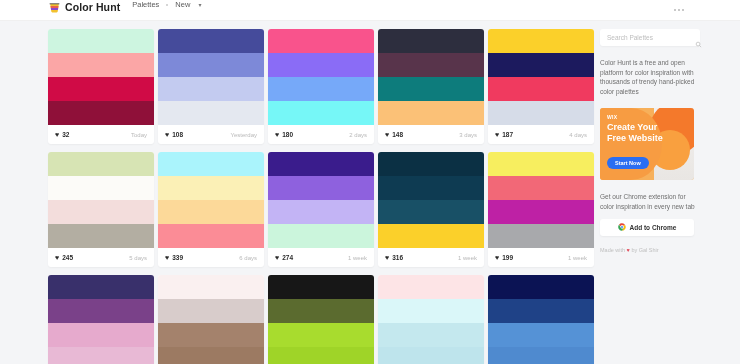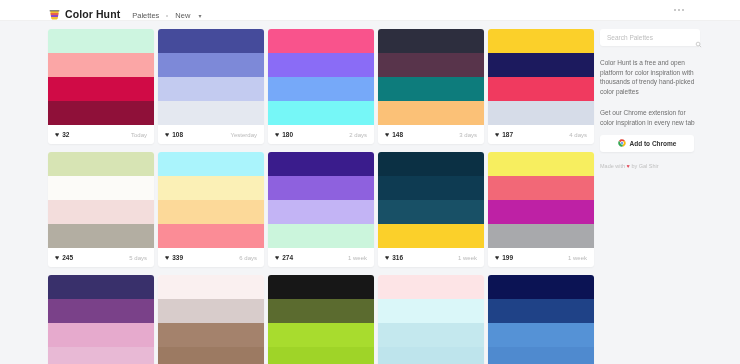--- a/index.html
+++ b/index.html
@@ -8,21 +8,21 @@
     background: #f4f5f7;
     font-family: "Liberation Sans", sans-serif;
     overflow: hidden;
   }
 
   
   .header {
     height: 21px;
     background: #ffffff;
     display: flex;
-    align-items: flex-end;
+    align-items: flex-start;
     position: relative;
     border-bottom: 1px solid #f0f0f0;
   }
   .brand {
     display: flex; align-items: center; gap: 4px;
     margin-left: 48px;
   }
   .logo-icon { width: 13px; height: 13px; position: relative; display:block; }
   .brand-name {
     font-size: 10.5px; font-weight: 700; color: #222; letter-spacing: .1px;
@@ -379,20 +379,29 @@
       <span class="search-icon">
         <svg viewBox="0 0 24 24" width="7" height="7" fill="none" stroke="#b9b9b9" stroke-width="2.4">
           <circle cx="10.5" cy="10.5" r="6.5"></circle>
             <path d="M15.5 15.5L21 21"></path>
         </svg>
       </span>
     </div>
 
     <div class="side-desc">Color Hunt is a free and open platform for color inspiration with thousands of trendy hand-picked color palettes</div>
 
+    <div class="ad">
+      <div class="ad-bg-right"></div>
+      <div class="ad-blob-a"></div>
+      <div class="ad-blob-b"></div>
+      <div class="ad-orange-panel"></div>
+      <div class="ad-wix">WIX</div>
+      <div class="ad-head">Create Your Free Website</div>
+      <button class="ad-cta">Start Now</button>
+    </div>
 
     <div class="ext-text">Get our Chrome extension for color inspiration in every new tab</div>
 
     <button class="chrome-btn">
       <span class="chrome-ic">
         <svg viewBox="0 0 24 24" width="8" height="8">
           <circle cx="12" cy="12" r="11" fill="#e9e9e9"></circle>
           <path d="M12 1a11 11 0 0 1 9.5 5.5H12a5.5 5.5 0 0 0-5 3.2L3.2 5.2A11 11 0 0 1 12 1z" fill="#EA4335"></path>
           <path d="M21.5 6.5A11 11 0 0 1 12 23l4.8-8.3A5.5 5.5 0 0 0 12 6.5z" fill="#FBBC05"></path>
           <path d="M12 23A11 11 0 0 1 3.2 5.2L8 13.5A5.5 5.5 0 0 0 16.8 14.7z" fill="#34A853"></path>

